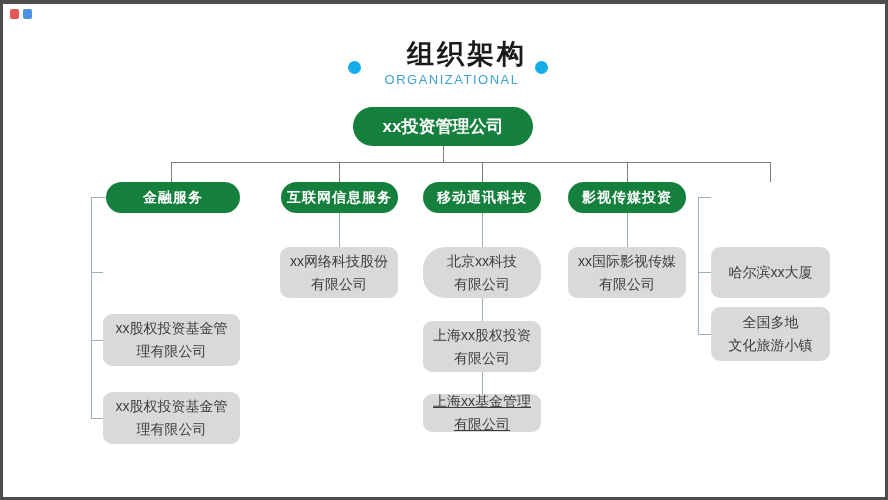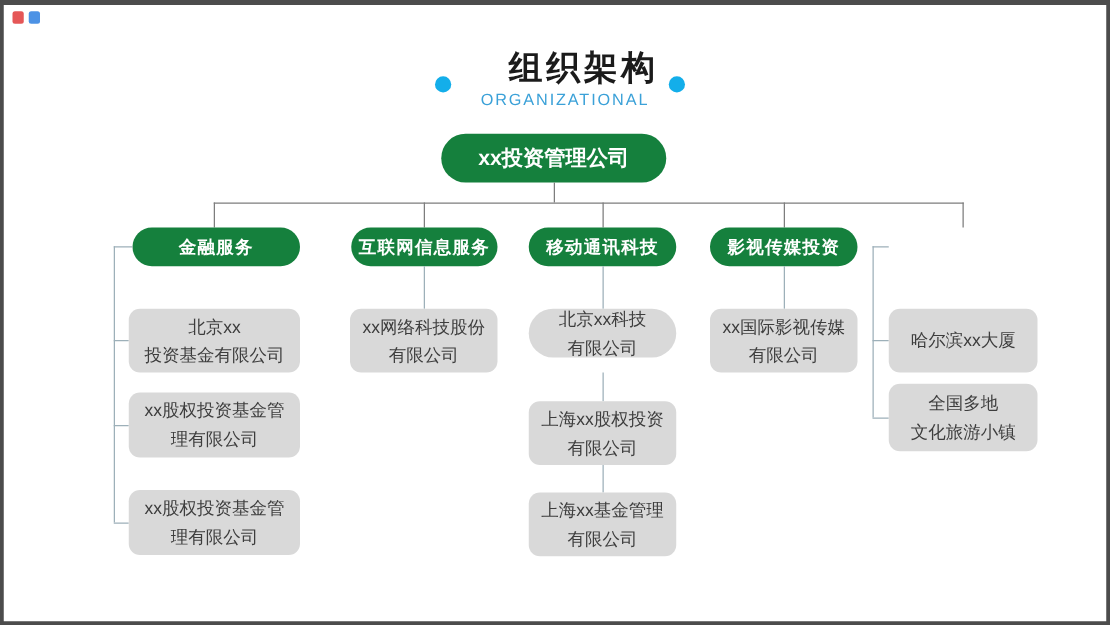--- a/index.html
+++ b/index.html
@@ -117,35 +117,33 @@
 
   <div class="line light" style="left:624px; top:209px; width:1px; height:34px;"></div>
 
   <div>
     <div class="line light" style="left:695px; top:193px; width:13px; height:1px;"></div>
     <div class="line light" style="left:695px; top:193px; width:1px; height:137px;"></div>
     <div class="line light" style="left:695px; top:268px; width:13px; height:1px;"></div>
     <div class="line light" style="left:695px; top:330px; width:13px; height:1px;"></div>
   </div>
 
-  <div class="gbox c-1" style="top:243px; height:51px;">北京xx
-投资基金有限公司</div>
   <div class="gbox c-1" style="top:310px; height:52px;">xx股权投资基金管
 理有限公司</div>
   <div class="gbox c-1" style="top:388px; height:52px;">xx股权投资基金管
 理有限公司</div>
 
   <div class="gbox c-2" style="top:243px; height:51px;">xx网络科技股份
 有限公司</div>
 
-  <div class="gbox c-3" style="top:243px; height:39px;border-radius:22px;">北京xx科技
+  <div class="gbox c-3" style="top:243px; height:51px;border-radius:22px;">北京xx科技
 有限公司</div>
   <div class="gbox c-3" style="top:317px; height:51px;">上海xx股权投资
 有限公司</div>
-  <div class="gbox c-3" style="top:390px; height:51px;">上海xx基金管理
+  <div class="gbox c-3" style="top:390px; height:38px;text-decoration:underline;">上海xx基金管理
 有限公司</div>
 
   <div class="gbox c-4" style="top:243px; height:51px;">xx国际影视传媒
 有限公司</div>
 
   <div class="gbox c-5" style="top:243px; height:51px;">哈尔滨xx大厦</div>
   <div class="gbox c-5" style="top:303px; height:54px;">全国多地
 文化旅游小镇</div>
 
 </div>

